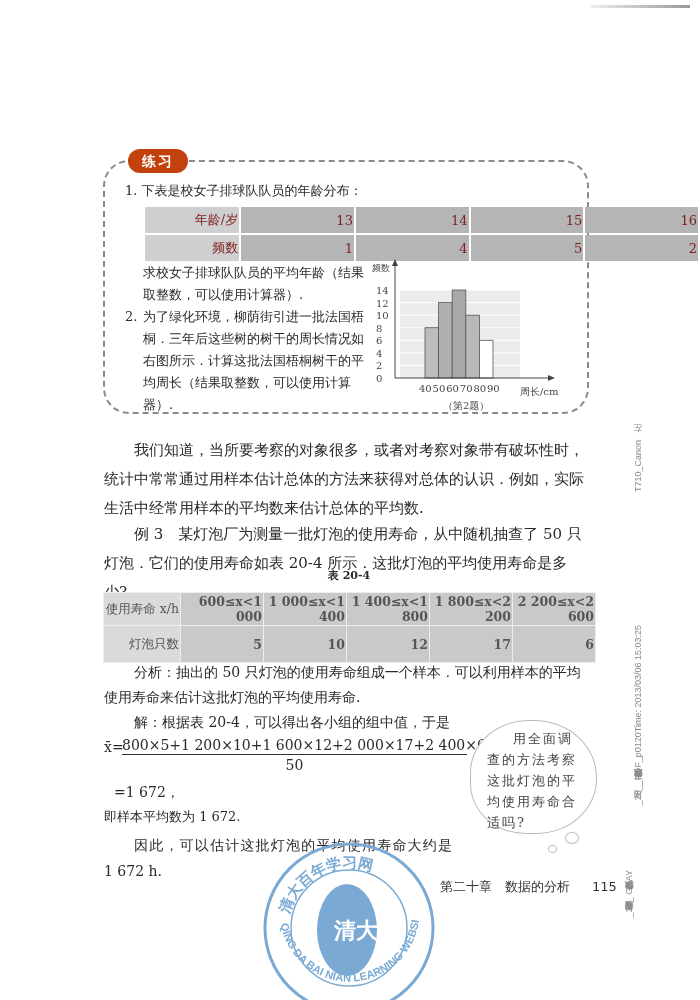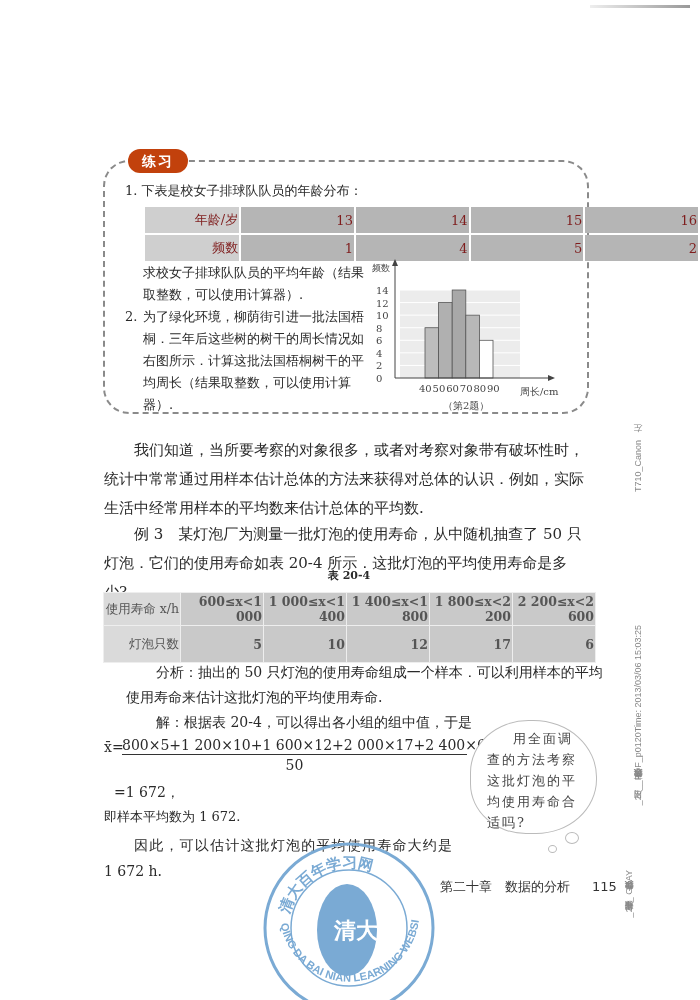--- a/index.html
+++ b/index.html
@@ -30,21 +30,21 @@
   
   .para { font-size:15px; line-height:29px; }
   .p1 { left:104px; top:436px; width:484px; text-indent:30px; }
   .ex3 { left:104px; top:520px; width:484px; text-indent:30px; }
   .tbl-cap { left:4px; width:690px; top:568px; text-align:center; font-size:11px; font-weight:bold; }
   .life-table { left:103px; top:592px; border-collapse:collapse; font-size:12.5px; }
   .life-table td { background:#c9c9c9; height:26px; text-align:right; color:#555; border:1px solid #eee; }
   .life-table tr:nth-child(2) td { height:34px; }
   .life-table td.hd { background:#dadada; width:74px; }
   .life-table td.v { width:80px;font-weight:bold; }
-  .analysis { left:104px; top:660px; width:370px; font-size:14px; line-height:25px;margin-left:22px; }
+  .analysis { left:104px; top:660px; width:370px; font-size:14px; line-height:25px; }
   .analysis .l1 { text-indent:30px; }
   .formula { left:104px; top:737px; font-size:14px; }
   .xbar { position:absolute; left:0; top:2px; }
   .frac { position:absolute; left:18px; top:0; width:345px; text-align:center; }
   .frac .numr { border-bottom:1px solid #333; padding-bottom:1px; white-space:nowrap; }
   .frac .den { padding-top:2px; }
   .res1 { left:114px; top:784px; font-size:14px; }
   .res2 { left:104px; top:808px; font-size:13px; }
   .conc { left:104px; top:832px; width:370px; font-size:14px; line-height:26px; }
   .conc .l1 { text-indent:30px; letter-spacing:1.2px; }

